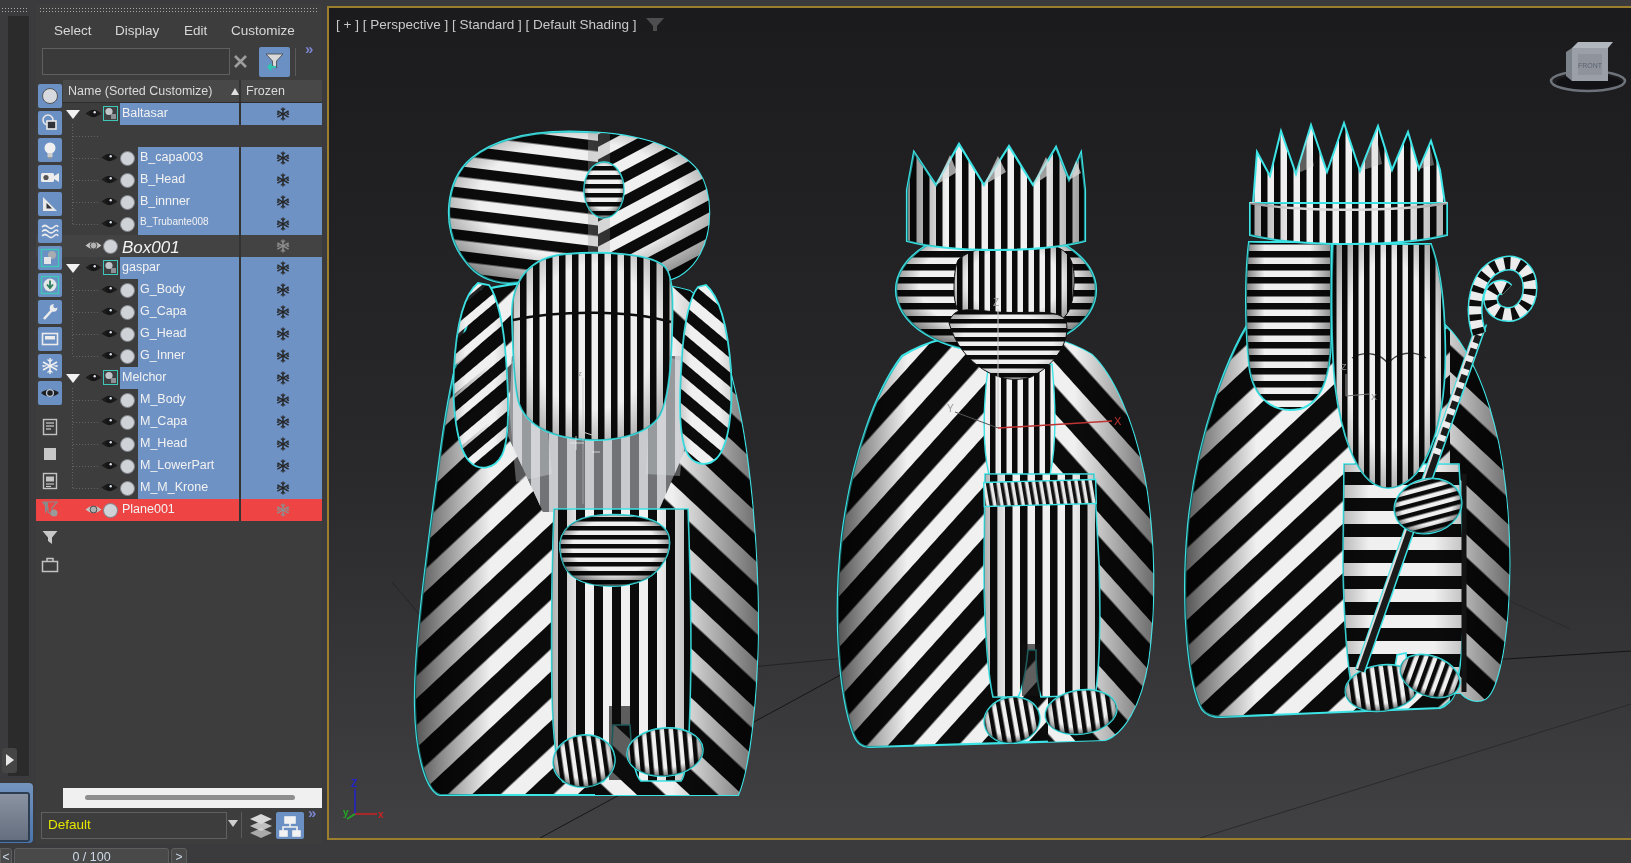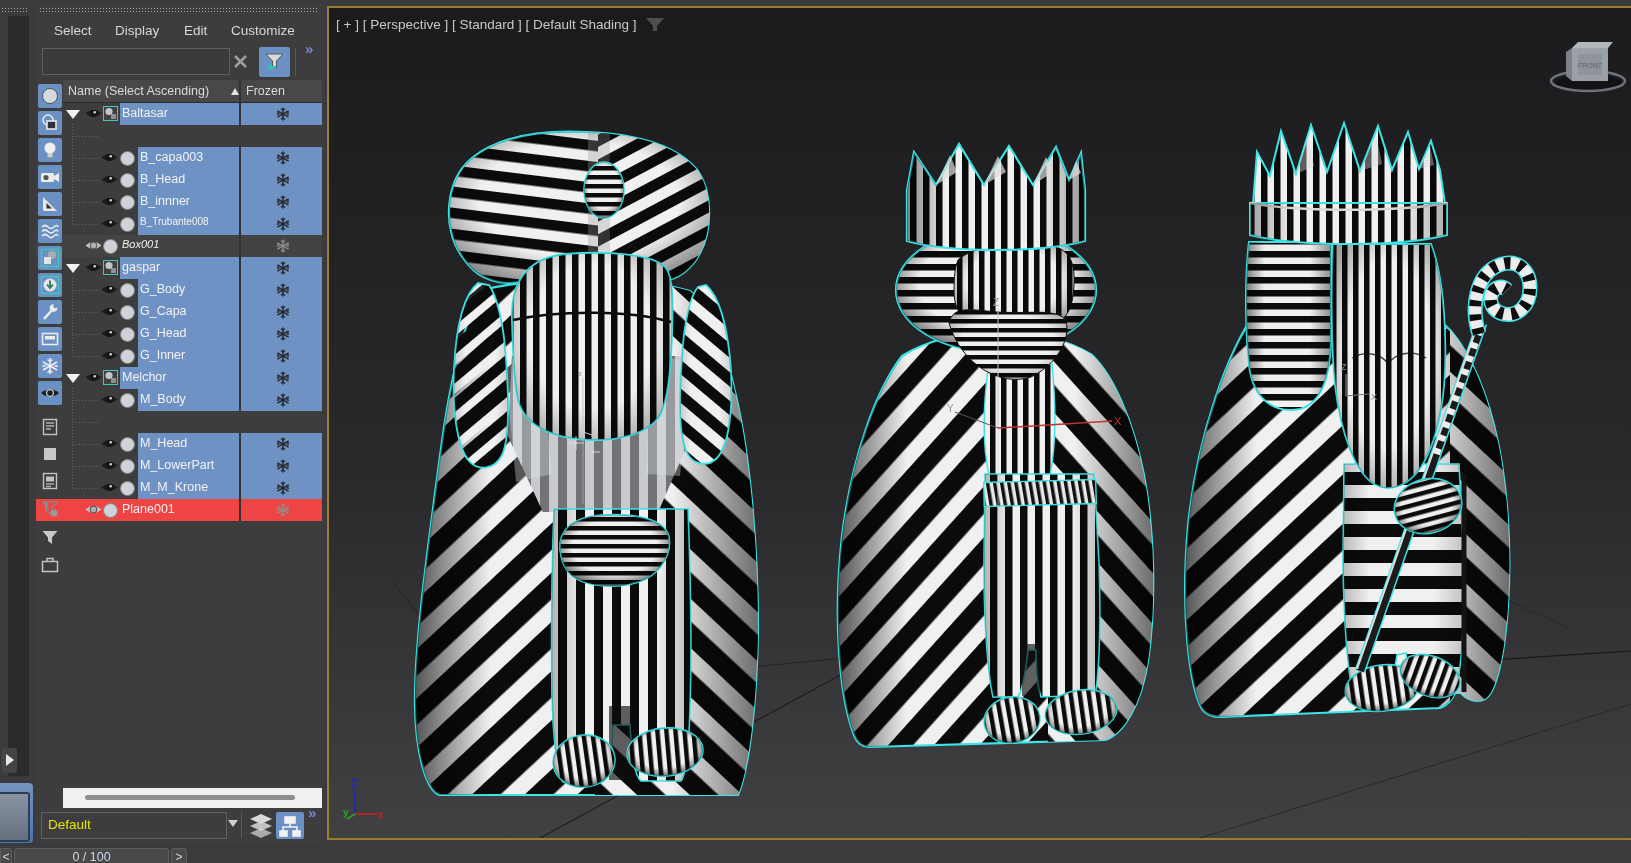--- a/index.html
+++ b/index.html
@@ -33,21 +33,21 @@
   <div class="abs" style="left:223px;top:43px;width:31px;height:30px;background:#6b90c4;border-radius:2px">
     <svg width="31" height="30">
           <polygon points="7,7 24,7 17.5,14 17.5,21 13.5,18.5 13.5,14" fill="#d9d9d9" stroke="#444" stroke-width="0.8"></polygon>
           <path d="M9 20 L17 20 M9 20 L12.5 17 M9 20 L12.5 23" stroke="#2ec4b0" stroke-width="2.2" fill="none"></path>
         </svg>
   </div>
   <div class="abs" style="left:259px;top:44px;width:1px;height:28px;background:#5a5a5a"></div>
   <div class="abs" style="left:269px;top:36px;color:#7b85cf;font-size:15px;font-weight:bold;letter-spacing:-4px">»</div>
 
   <div class="abs" style="left:27px;top:76px;width:259px;height:22px;background:#484848;border-bottom:1px solid #2c2c2c">
-    <span style="position:absolute;left:5px;top:4px;color:#dadada;font-size:12.5px">Name (Select Ascending)</span>
+    <span style="position:absolute;left:5px;top:4px;color:#dadada;font-size:12.5px">Name (Sorted Customize)</span>
     <span style="position:absolute;left:168px;top:8px;width:0;height:0;border-left:4.5px solid transparent;border-right:4.5px solid transparent;border-bottom:7px solid #e0e0e0"></span>
     <span style="position:absolute;left:176px;top:0;width:2px;height:22px;background:#333"></span>
     <span style="position:absolute;left:183px;top:4px;color:#dadada;font-size:12.5px">Frozen</span>
   </div>
 
   <div class="abs" style="left:0;top:0;width:286px;height:840px">
 <div style="position:absolute;left:0;top:99px;width:286px;height:22px;">
           <span style="position:absolute;left:84px;top:0;width:119px;height:22px;background:#6f92c4"></span>
           <span style="position:absolute;left:205px;top:0;width:81px;height:22px;background:#6f92c4"></span>
           <span style="position:absolute;left:30px;top:0;width:15px;height:22px">
@@ -177,21 +177,21 @@
 <div style="position:absolute;left:0;top:231px;width:286px;height:22px;background:#434343;">
           <span style="position:absolute;left:49px;top:0;width:15px;height:22px">
             <svg width="17" height="13" viewBox="0 0 17 13" style="position:absolute;top:4px">
               <path d="M0.5 6.5 Q8.5 -0.8 16.5 6.5 Q8.5 13.8 0.5 6.5 Z" fill="#c4c4c4"></path>
               <circle cx="8.5" cy="6.5" r="3.4" fill="#b0b0b0" stroke="#4a4a4a" stroke-width="1"></circle>
             </svg>
           </span>
           <span style="position:absolute;left:67px;top:0;width:15px;height:22px">
             <span style="position:absolute;top:4px;width:13px;height:13px;border-radius:50%;background:#cfd3d8;border:1px solid #7d8288"></span>
           </span>
-          <span style="position:absolute;left:86px;top:3px;color:#f2f2f2;font-size:11px;font-style:italic;white-space:nowrap">Box001</span>
+          <span style="position:absolute;left:86px;top:3px;color:#f2f2f2;font-size:17px;font-style:italic;white-space:nowrap">Box001</span>
           <svg width="14" height="14" viewBox="0 0 14 14" style="position:absolute;left:240px;top:4px">
             <g stroke="#8f8f8f" stroke-width="1.4">
               <line x1="7" y1="0.5" x2="7" y2="13.5"></line>
               <line x1="1.4" y1="3.8" x2="12.6" y2="10.2"></line>
               <line x1="12.6" y1="3.8" x2="1.4" y2="10.2"></line>
               <path d="M4.8 1.6 L7 3.4 L9.2 1.6 M4.8 12.4 L7 10.6 L9.2 12.4 M0.9 7.4 L3 6.9 L1.5 5.2 M13.1 7.4 L11 6.9 L12.5 5.2" fill="none" stroke-width="1.1"></path>
             </g>
           </svg>
           <span style="position:absolute;left:203px;top:0;width:2px;height:22px;background:#333"></span>
         </div>
@@ -360,20 +360,44 @@
             <svg width="17" height="13" viewBox="0 0 17 13" style="position:absolute;top:4px">
               <path d="M0.5 6.5 Q8.5 -0.8 16.5 6.5 Q8.5 13.8 0.5 6.5 Z" fill="#1c1c1c"></path>
               <circle cx="8.5" cy="6.5" r="3.4" fill="#151515"></circle>
               <circle cx="9.7" cy="5.3" r="1.2" fill="#dfe5ee"></circle>
             </svg>
           </span>
           <span style="position:absolute;left:84px;top:0;width:15px;height:22px">
             <span style="position:absolute;top:4px;width:13px;height:13px;border-radius:50%;background:#cfd3d8;border:1px solid #7d8288"></span>
           </span>
           <span style="position:absolute;left:104px;top:3px;color:#f2f2f2;font-size:12.5px;white-space:nowrap">M_Body</span>
+          <svg width="14" height="14" viewBox="0 0 14 14" style="position:absolute;left:240px;top:4px">
+            <g stroke="#262626" stroke-width="1.4">
+              <line x1="7" y1="0.5" x2="7" y2="13.5"></line>
+              <line x1="1.4" y1="3.8" x2="12.6" y2="10.2"></line>
+              <line x1="12.6" y1="3.8" x2="1.4" y2="10.2"></line>
+              <path d="M4.8 1.6 L7 3.4 L9.2 1.6 M4.8 12.4 L7 10.6 L9.2 12.4 M0.9 7.4 L3 6.9 L1.5 5.2 M13.1 7.4 L11 6.9 L12.5 5.2" fill="none" stroke-width="1.1"></path>
+            </g>
+          </svg>
+          <span style="position:absolute;left:203px;top:0;width:2px;height:22px;background:#333"></span>
+        </div>
+<div style="position:absolute;left:0;top:407px;width:286px;height:22px;">
+          <span style="position:absolute;left:102px;top:0;width:101px;height:22px;background:#6f92c4"></span>
+          <span style="position:absolute;left:205px;top:0;width:81px;height:22px;background:#6f92c4"></span>
+          <span style="position:absolute;left:65px;top:0;width:15px;height:22px">
+            <svg width="17" height="13" viewBox="0 0 17 13" style="position:absolute;top:4px">
+              <path d="M0.5 6.5 Q8.5 -0.8 16.5 6.5 Q8.5 13.8 0.5 6.5 Z" fill="#1c1c1c"></path>
+              <circle cx="8.5" cy="6.5" r="3.4" fill="#151515"></circle>
+              <circle cx="9.7" cy="5.3" r="1.2" fill="#dfe5ee"></circle>
+            </svg>
+          </span>
+          <span style="position:absolute;left:84px;top:0;width:15px;height:22px">
+            <span style="position:absolute;top:4px;width:13px;height:13px;border-radius:50%;background:#cfd3d8;border:1px solid #7d8288"></span>
+          </span>
+          <span style="position:absolute;left:104px;top:3px;color:#f2f2f2;font-size:12.5px;white-space:nowrap">M_Capa</span>
           <svg width="14" height="14" viewBox="0 0 14 14" style="position:absolute;left:240px;top:4px">
             <g stroke="#262626" stroke-width="1.4">
               <line x1="7" y1="0.5" x2="7" y2="13.5"></line>
               <line x1="1.4" y1="3.8" x2="12.6" y2="10.2"></line>
               <line x1="12.6" y1="3.8" x2="1.4" y2="10.2"></line>
               <path d="M4.8 1.6 L7 3.4 L9.2 1.6 M4.8 12.4 L7 10.6 L9.2 12.4 M0.9 7.4 L3 6.9 L1.5 5.2 M13.1 7.4 L11 6.9 L12.5 5.2" fill="none" stroke-width="1.1"></path>
             </g>
           </svg>
           <span style="position:absolute;left:203px;top:0;width:2px;height:22px;background:#333"></span>
         </div>

